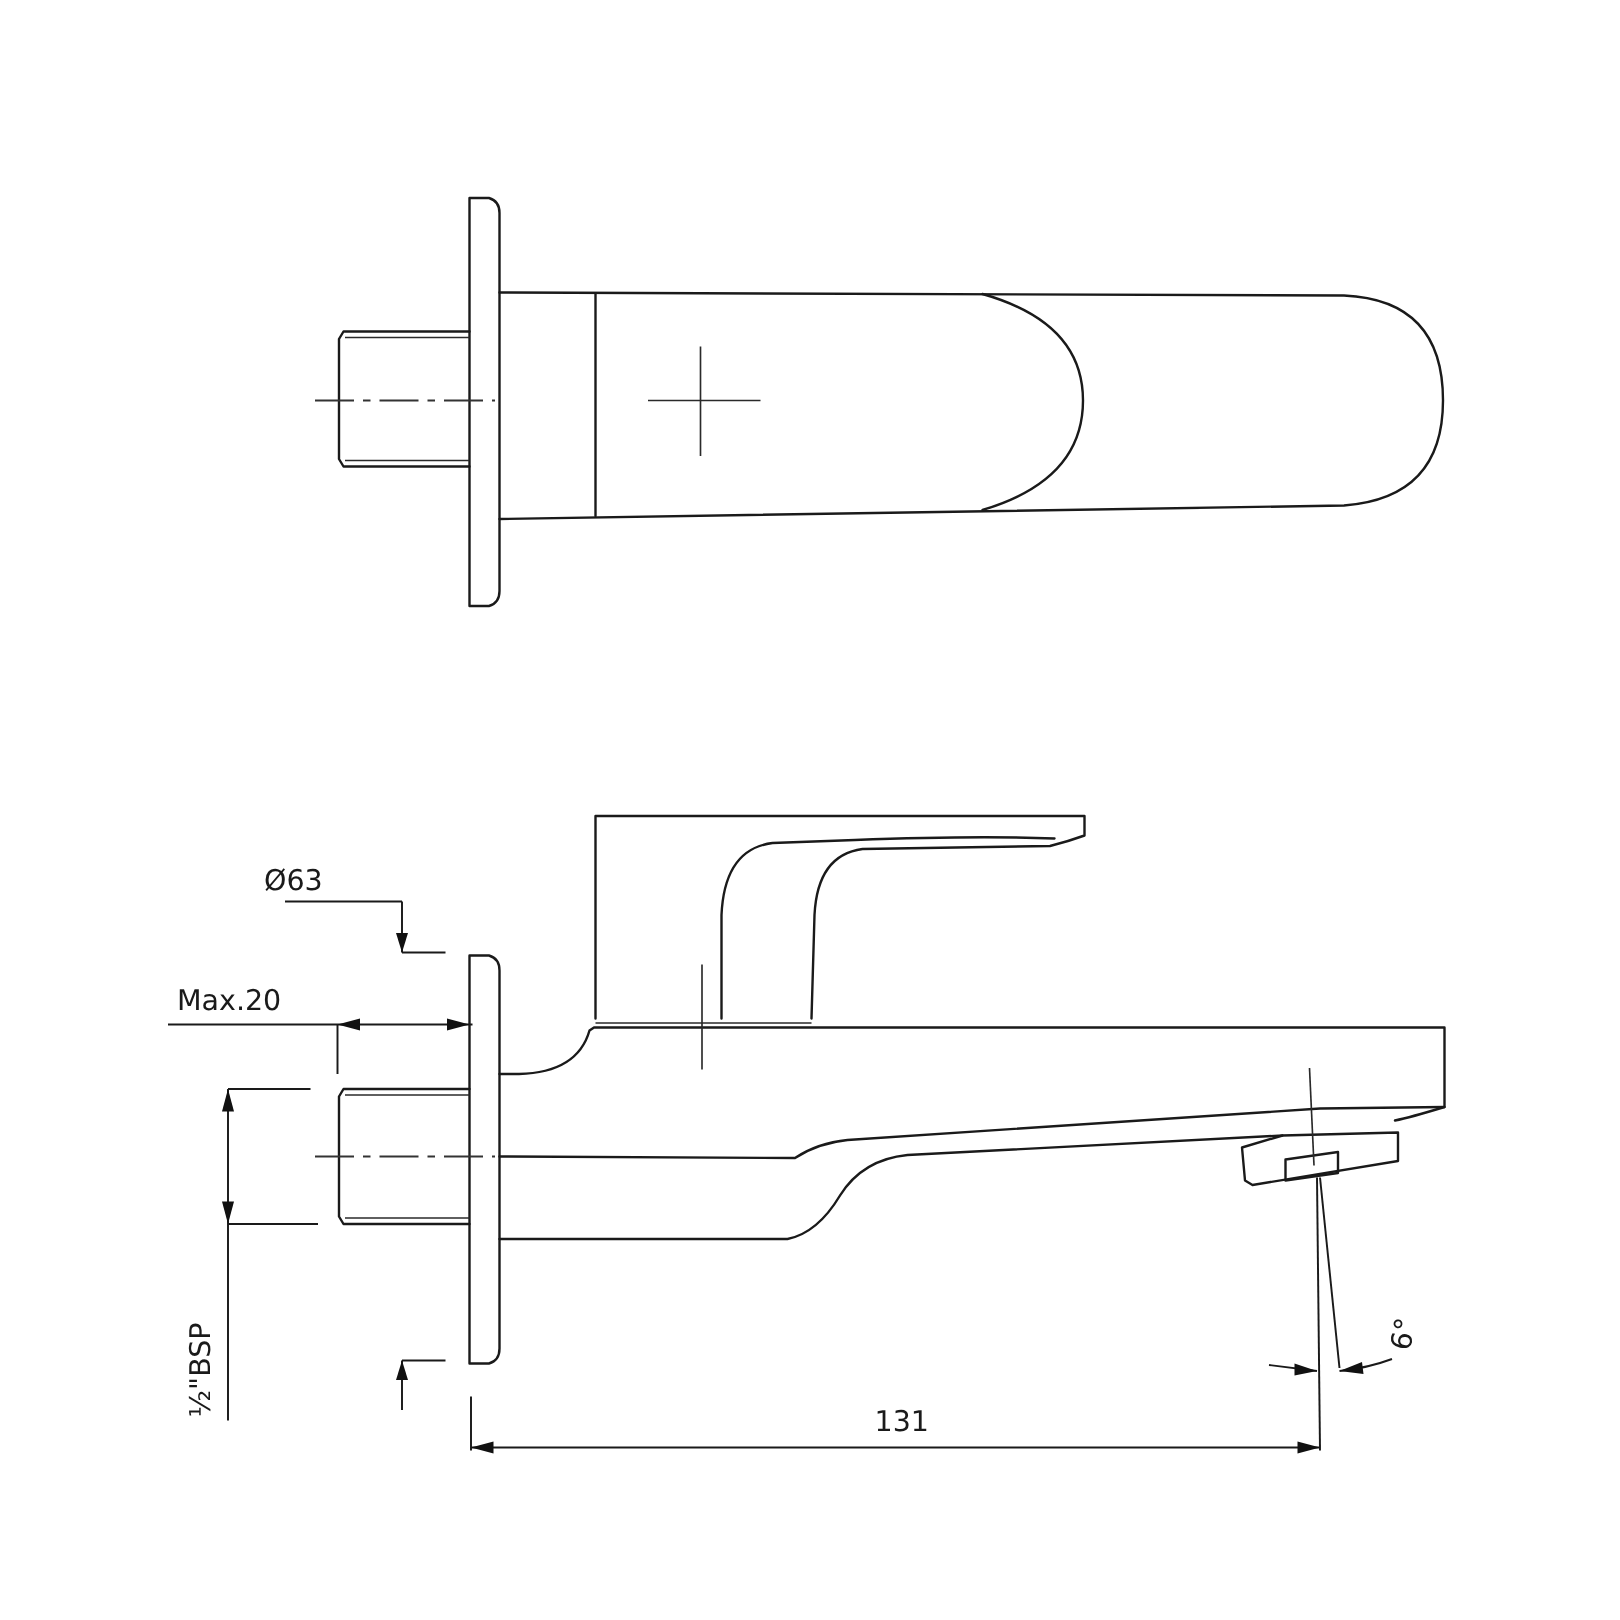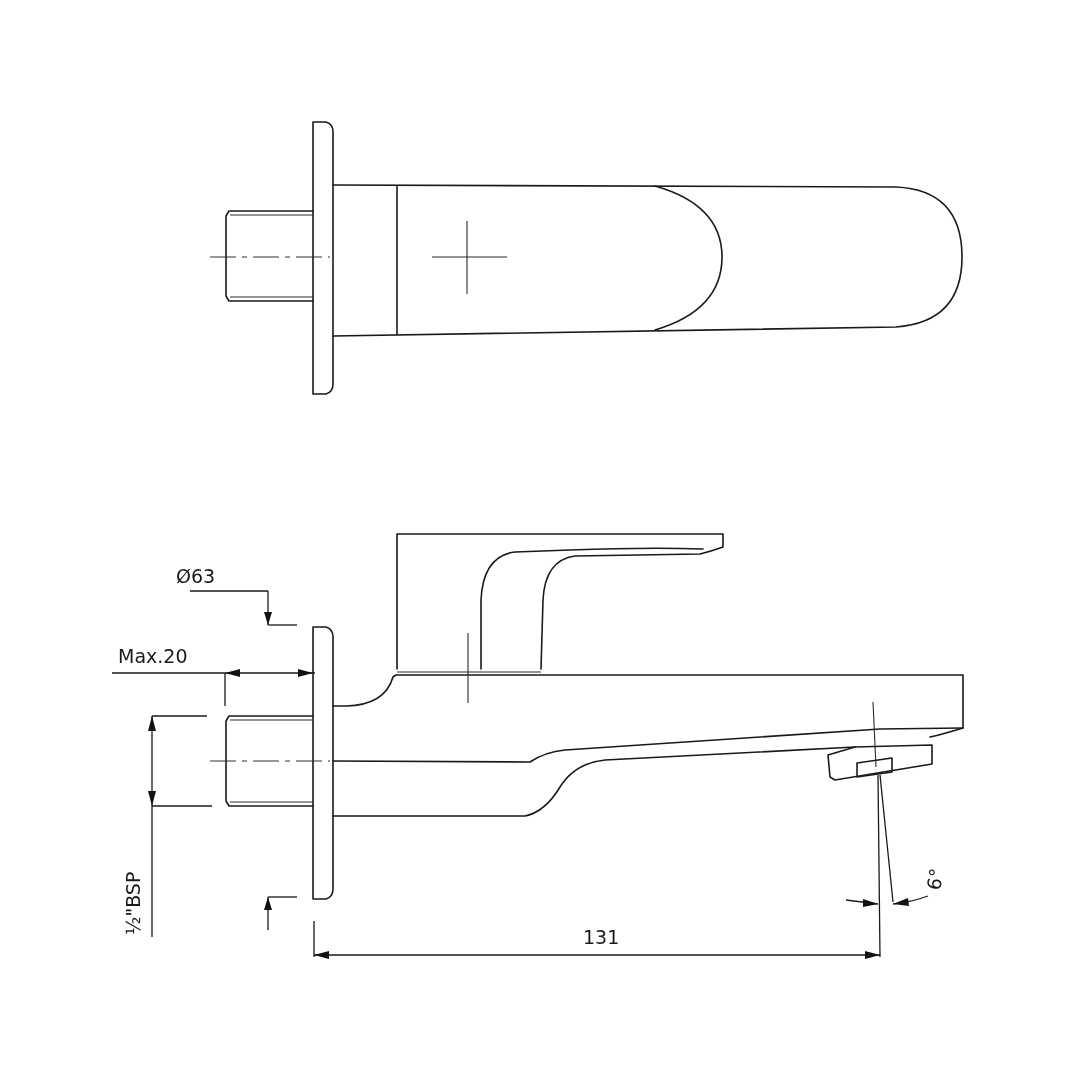--- a/index.html
+++ b/index.html
@@ -1,17 +1,17 @@
 <!DOCTYPE html>
 <html><head>
   <meta charset="utf-8">
   <style>
     html, body { margin: 0; padding: 0; background: #ffffff; }
     body { width: 1080px; height: 1080px; overflow: hidden; }
-    #drawing { position: absolute; left: 0; top: 0; width: 1080px; height: 920px; }
+    #drawing { position: absolute; left: 0; top: 10px; width: 1080px; height: 920px; }
     svg { display: block; }
     .ln { fill: none; stroke: #1a1a1a; stroke-width: 1.6; stroke-linejoin: round; stroke-linecap: round; }
     .thin { fill: none; stroke: #2a2a2a; stroke-width: 1.1; }
     .dim { fill: none; stroke: #1a1a1a; stroke-width: 1.3; }
     .center { fill: none; stroke: #333; stroke-width: 1.2; stroke-dasharray: 26 6 5 6; }
     .arrow { fill: #111; stroke: none; }
     .lbl { font-family: "DejaVu Sans", sans-serif; font-size: 19px; fill: #1a1a1a; }
   </style>
 </head>
 <body>

